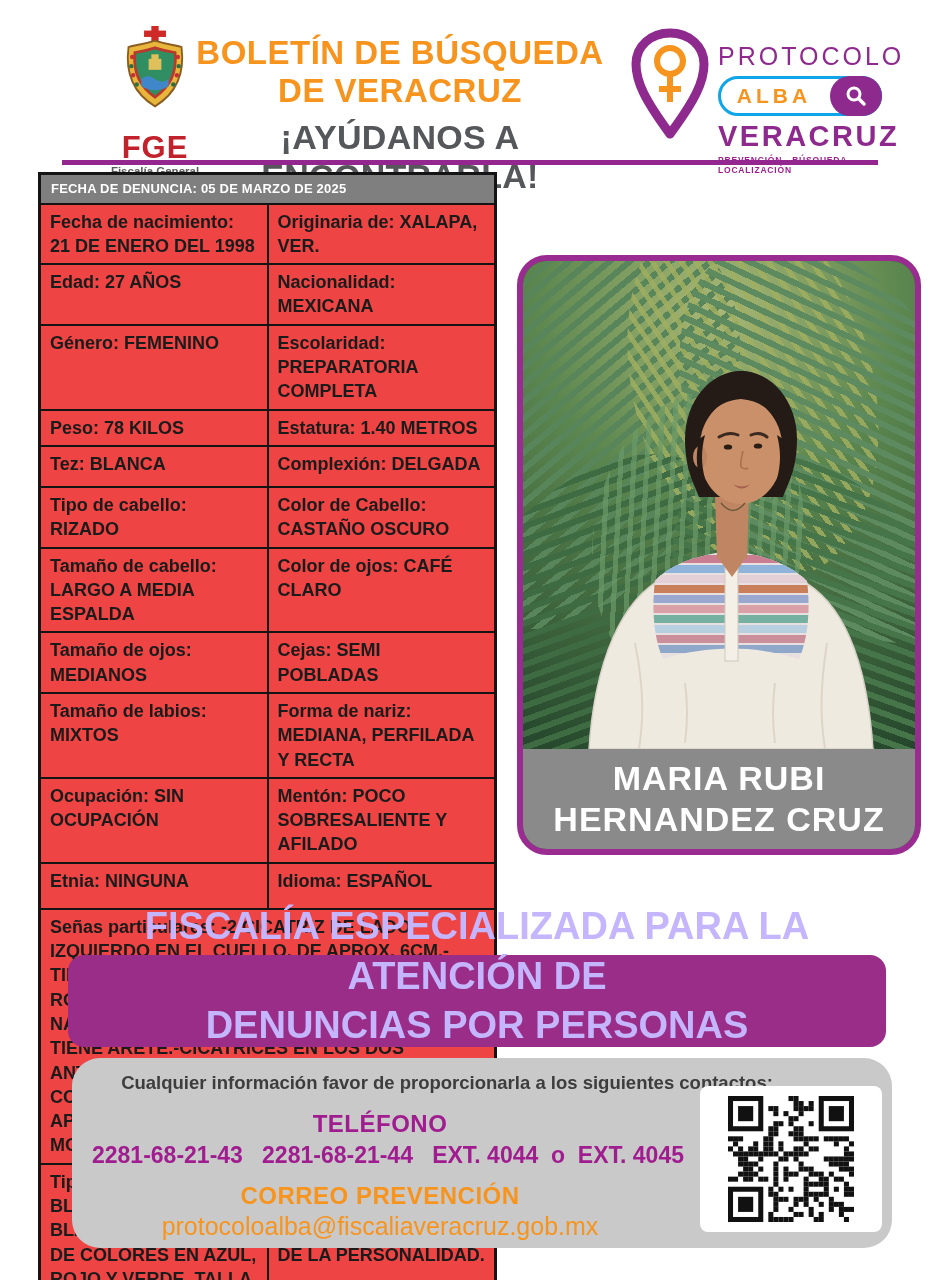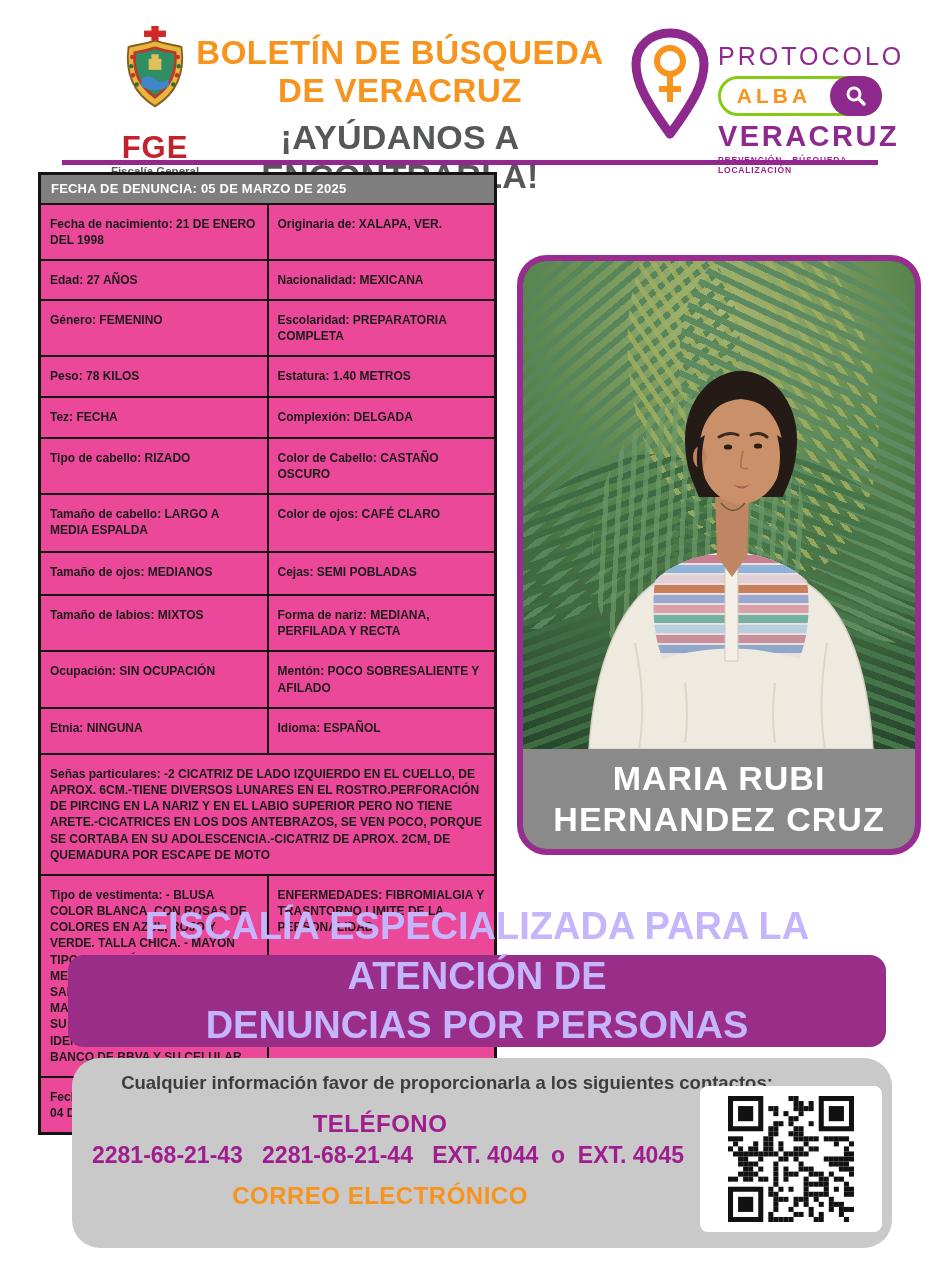--- a/index.html
+++ b/index.html
@@ -12,32 +12,32 @@
   .fge{left:92px;top:26px;width:126px;text-align:center;}
   .fge-acronym{font-size:31px;font-weight:800;color:#C2222B;letter-spacing:1px;line-height:1;margin-top:18px;}
   .fge-org{font-size:11.5px;font-weight:700;color:#5a5a5a;line-height:1.2;margin-top:2px;}
   .title-block{left:170px;top:34px;width:460px;text-align:center;}
   .title-line{font-size:33px;font-weight:800;color:#F7941E;line-height:1.14;letter-spacing:.5px;}
   .subtitle{font-size:34px;font-weight:800;color:#56575A;letter-spacing:.3px;margin-top:9px;}
 
   .alba{left:630px;top:28px;display:flex;align-items:flex-start;}
   .alba-text{margin-left:8px;margin-top:16px;width:190px;}
   .alba-protocolo{font-size:25px;font-weight:500;color:#8E2A8E;letter-spacing:3px;line-height:1;}
-  .alba-pill{margin-top:7px;width:158px;height:34px;border:3px solid #84cc16;border-radius:20px;position:relative;display:flex;align-items:center;}
+  .alba-pill{margin-top:7px;width:158px;height:34px;border:3px solid #0ea5e9;border-radius:20px;position:relative;display:flex;align-items:center;}
   .alba-word{width:106px;text-align:center;font-size:21px;font-weight:800;color:#F7941E;letter-spacing:4px;}
   .alba-cap{position:absolute;right:-3px;top:-3px;bottom:-3px;width:52px;background:#8E2A8E;border-radius:20px;display:flex;align-items:center;justify-content:center;}
   .alba-veracruz{margin-top:6px;font-size:29px;font-weight:700;color:#8E2A8E;letter-spacing:2.5px;line-height:1;}
   .alba-tagline{margin-top:4px;font-size:8.5px;font-weight:700;color:#A01D8F;letter-spacing:.8px;}
 
   .divider{left:62px;top:160px;width:816px;height:5px;background:#93268F;}
 
   
   table.info{left:38px;top:172px;width:459px;border-collapse:collapse;table-layout:fixed;position:absolute;border:3px solid #141414;}
-  table.info td{background:#ec4899;border:2.5px solid #141414;font-size:12px;font-weight:700;color:#1b1b1b;
-                padding:11px 9px;vertical-align:top;line-height:1.35;}
+  table.info td{background:#ef4444;border:2.5px solid #141414;font-size:18px;font-weight:700;color:#1b1b1b;
+                padding:5px 9px;vertical-align:top;line-height:1.35;}
   table.info td.thead{background:#7F7F7F;color:#ffffff;font-size:13px;letter-spacing:.2px;padding:5px 10px;}
   .pre{white-space:pre-line;}
 
   
   .photo-card{left:517px;top:255px;width:392px;height:588px;border:6px solid #9A2B90;border-radius:30px;
               overflow:hidden;display:flex;flex-direction:column;background:#2c5233;}
   .photo{flex:1;position:relative;overflow:hidden;
          background:radial-gradient(circle at 50% 10%,#aab877 0%,#5c874f 38%,#24462c 100%);}
   .leaf{position:absolute;border-radius:50%;}
   .l1{top:-50px;left:-70px;width:270px;height:430px;transform:rotate(25deg);
@@ -152,21 +152,21 @@
       </tr>
   <tr style="height:43px">
         <td>Género: FEMENINO</td>
         <td>Escolaridad: PREPARATORIA COMPLETA</td>
       </tr>
   <tr style="height:32px">
         <td>Peso: 78 KILOS</td>
         <td>Estatura: 1.40 METROS</td>
       </tr>
   <tr style="height:41px">
-        <td>Tez: FECHA</td>
+        <td>Tez: BLANCA</td>
         <td>Complexión: DELGADA</td>
       </tr>
   <tr style="height:42px">
         <td>Tipo de cabello: RIZADO</td>
         <td>Color de Cabello: CASTAÑO OSCURO</td>
       </tr>
   <tr style="height:58px">
         <td>Tamaño de cabello: LARGO A MEDIA ESPALDA</td>
         <td>Color de ojos: CAFÉ CLARO</td>
       </tr>
@@ -257,21 +257,22 @@
   </div>
 </div>
 
 <div class="abs banner pre">FISCALÍA ESPECIALIZADA PARA LA ATENCIÓN DE
 DENUNCIAS POR PERSONAS DESAPARECIDAS</div>
 
 <div class="abs contact-box">
   <div class="contact-intro">Cualquier información favor de proporcionarla a los siguientes contactos:</div>
   <div class="tel-label">TELÉFONO</div>
   <div class="tel-numbers">2281-68-21-43   2281-68-21-44   EXT. 4044  o  EXT. 4045</div>
-  <div class="mail-label">CORREO ELECTRÓNICO</div>
+  <div class="mail-label">CORREO PREVENCIÓN</div>
+  <div class="mail-addr">protocoloalba@fiscaliaveracruz.gob.mx</div>
   <div class="qr-card">
     <svg id="qr-svg" width="126" height="126" viewBox="0 0 125 125">
         <rect x="0" y="0" width="35" height="35" fill="#111"></rect>
         <rect x="5" y="5" width="25" height="25" fill="#fff"></rect>
         <rect x="10" y="10" width="15" height="15" fill="#111"></rect>
         <rect x="90" y="0" width="35" height="35" fill="#111"></rect>
         <rect x="95" y="5" width="25" height="25" fill="#fff"></rect>
         <rect x="100" y="10" width="15" height="15" fill="#111"></rect>
         <rect x="0" y="90" width="35" height="35" fill="#111"></rect>
         <rect x="5" y="95" width="25" height="25" fill="#fff"></rect>

